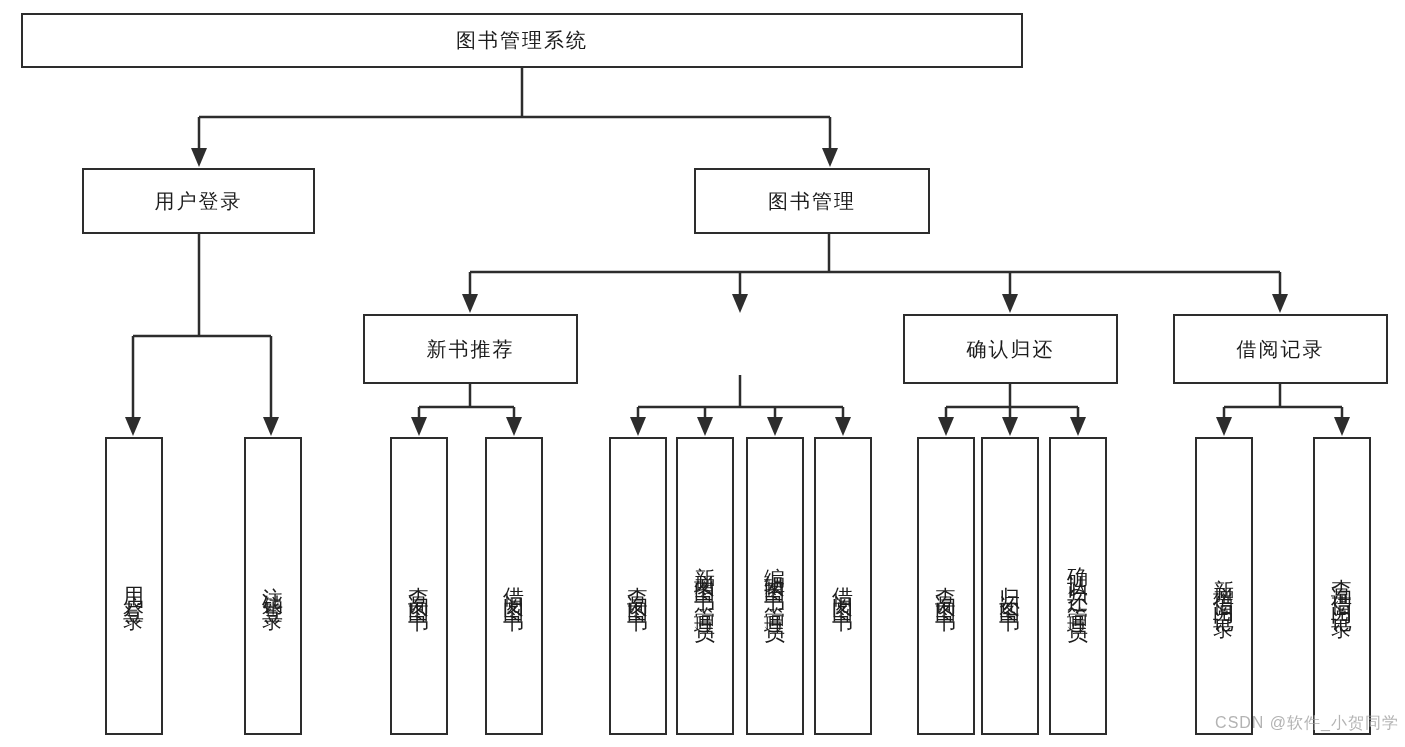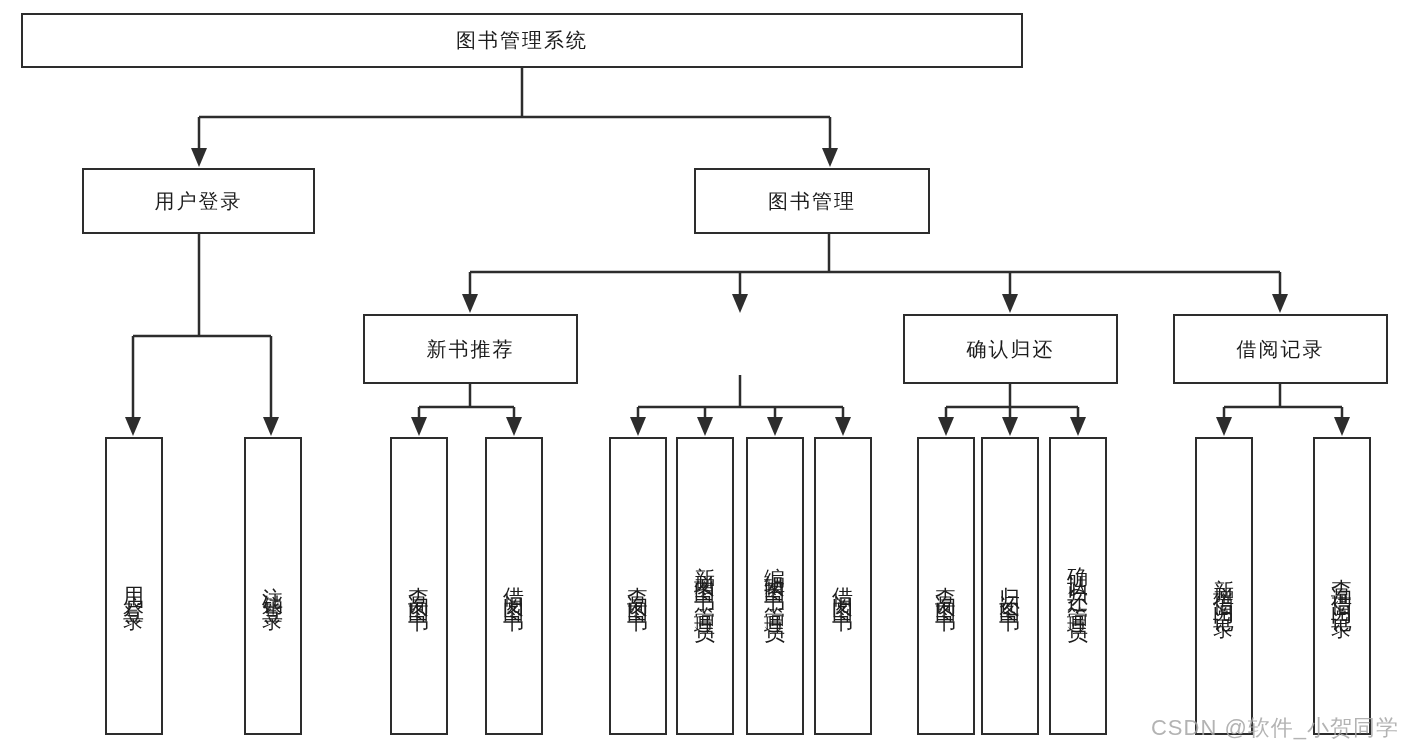--- a/index.html
+++ b/index.html
@@ -54,21 +54,21 @@
   .lf-h  { left: 814px; }
   .lf-i  { left: 917px; }
   .lf-j  { left: 981px; }
   .lf-k  { left: 1049px; }
   .lf-l  { left: 1195px; }
   .lf-m  { left: 1313px; }
   .watermark {
     position: absolute;
     right: 6px;
     top: 713px;
-    font-size: 22px;
+    font-size: 16px;
     letter-spacing: 1px;
     color: #a6a6a6;
     opacity: 0.85;
     z-index: 5;
     white-space: nowrap;
   }
 </style>
 </head>
 <body>
 

